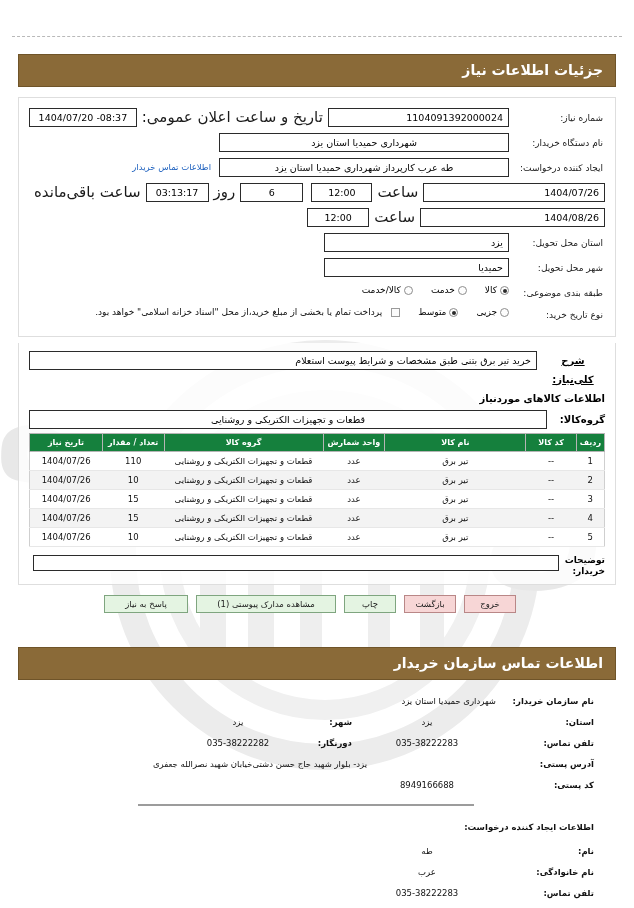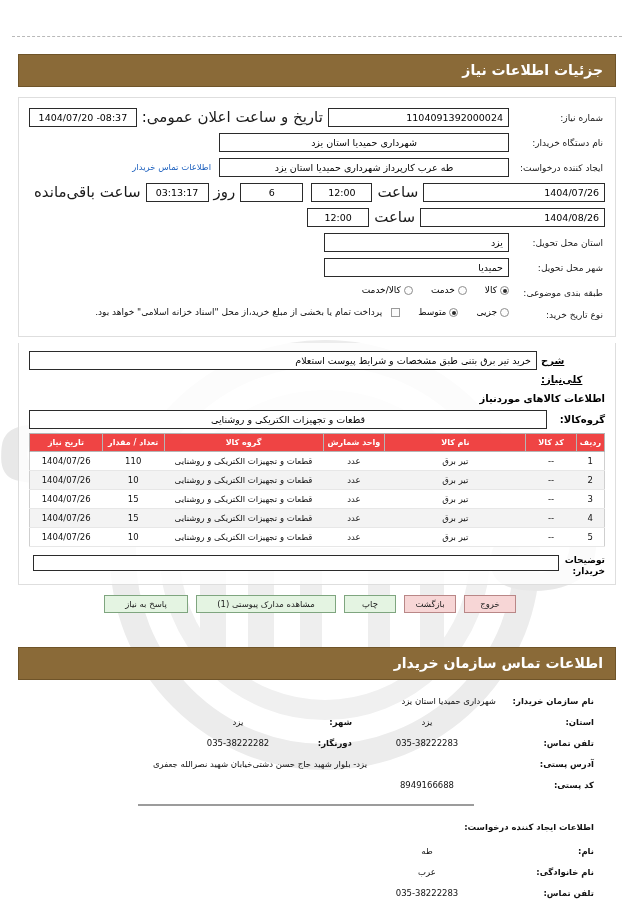--- a/index.html
+++ b/index.html
@@ -165,21 +165,21 @@
   
   table.items {
     width: 100%;
     border-collapse: collapse;
     background: #ffffff;
     border: 1px solid #cfcfcf;
     margin-top: 4px;
     font-size: 8.5px;
   }
   table.items th {
-    background: #ef4444;
+    background: #15803d;
     color: #ffffff;
     font-weight: bold;
     font-size: 8px;
     padding: 4px 3px;
     border: 1px solid #b5b5b5;
     text-align: center;
     white-space: nowrap;
   }
   table.items td {
     padding: 4px 5px;
@@ -356,21 +356,21 @@
         <span class="cb"></span>
         <span class="note">پرداخت تمام یا بخشی از مبلغ خرید،از محل "اسناد خزانه اسلامی" خواهد بود.</span>
       </div>
     </div>
 
   </div>
 
   <div class="band">
 
     <div class="row-flex">
-      <div class="strong-lbl" style="width:64px;flex:0 0 64px;text-align:left;line-height:19px;text-decoration:underline;">شرح کلی‌نیاز:</div>
+      <div class="strong-lbl" style="width:64px;flex:0 0 64px;text-align:center;line-height:19px;text-decoration:underline;">شرح کلی‌نیاز:</div>
       <div class="fld" style="flex:1 1 auto;text-align:right;margin-right:4px;">خرید تیر برق بتنی طبق  مشخصات و شرایط پیوست استعلام</div>
     </div>
 
     <div class="sec-title">اطلاعات کالاهای موردنیاز</div>
 
     <div class="row-flex">
       <div class="strong-lbl" style="width:54px;flex:0 0 54px;text-align:right;line-height:19px;">گروه‌کالا:</div>
       <div class="fld" style="flex:1 1 auto;text-align:center;margin-right:4px;">قطعات و تجهیزات  الکتریکی و  روشنایی</div>
     </div>
 

